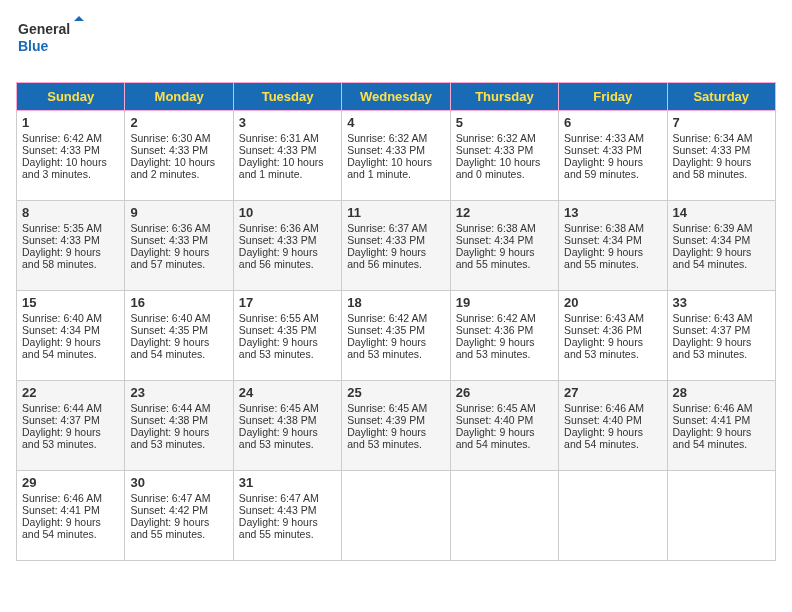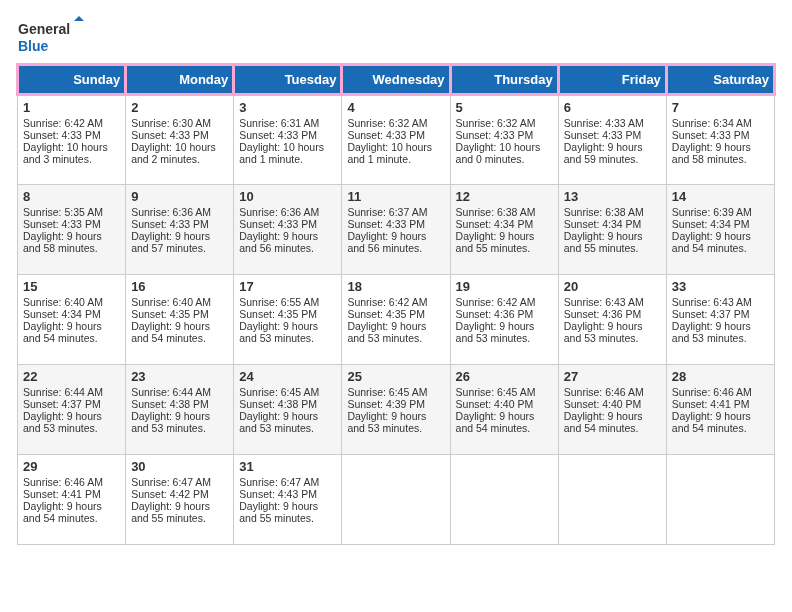--- a/index.html
+++ b/index.html
@@ -7,21 +7,21 @@
       font-family: Arial, sans-serif;
       background: #fff;
       width: 792px;
       min-height: 612px;
       padding: 16px;
     }
     .header {
       display: flex;
       justify-content: space-between;
       align-items: flex-end;
-      margin-bottom: 5px;
+      margin-bottom: 24px;
     }
     .logo {
       display: flex;
       align-items: center;
       gap: 4px;
     }
     .title-block {
       text-align: right;
     }
     .month-title {
@@ -33,26 +33,26 @@
       font-size: 14px;
       color: #555;
     }
     table {
       width: 100%;
       border-collapse: collapse;
       table-layout: fixed;
     }
     thead th {
       background: #1a6bb5;
-      color: #ffffff;
+      color: #fde047;
       font-size: 13px;
       font-weight: bold;
       padding: 6px 4px;
-      text-align: right;
-      border: 3px solid #f9a8d4;
+      text-align: center;
+      border: 1px solid #f9a8d4;
     }
     tbody td {
       vertical-align: top;
       border: 1px solid #ccc;
       padding: 4px 5px;
       font-size: 10.5px;
       color: #333;
       background: #fff;
       height: 90px;
     }

